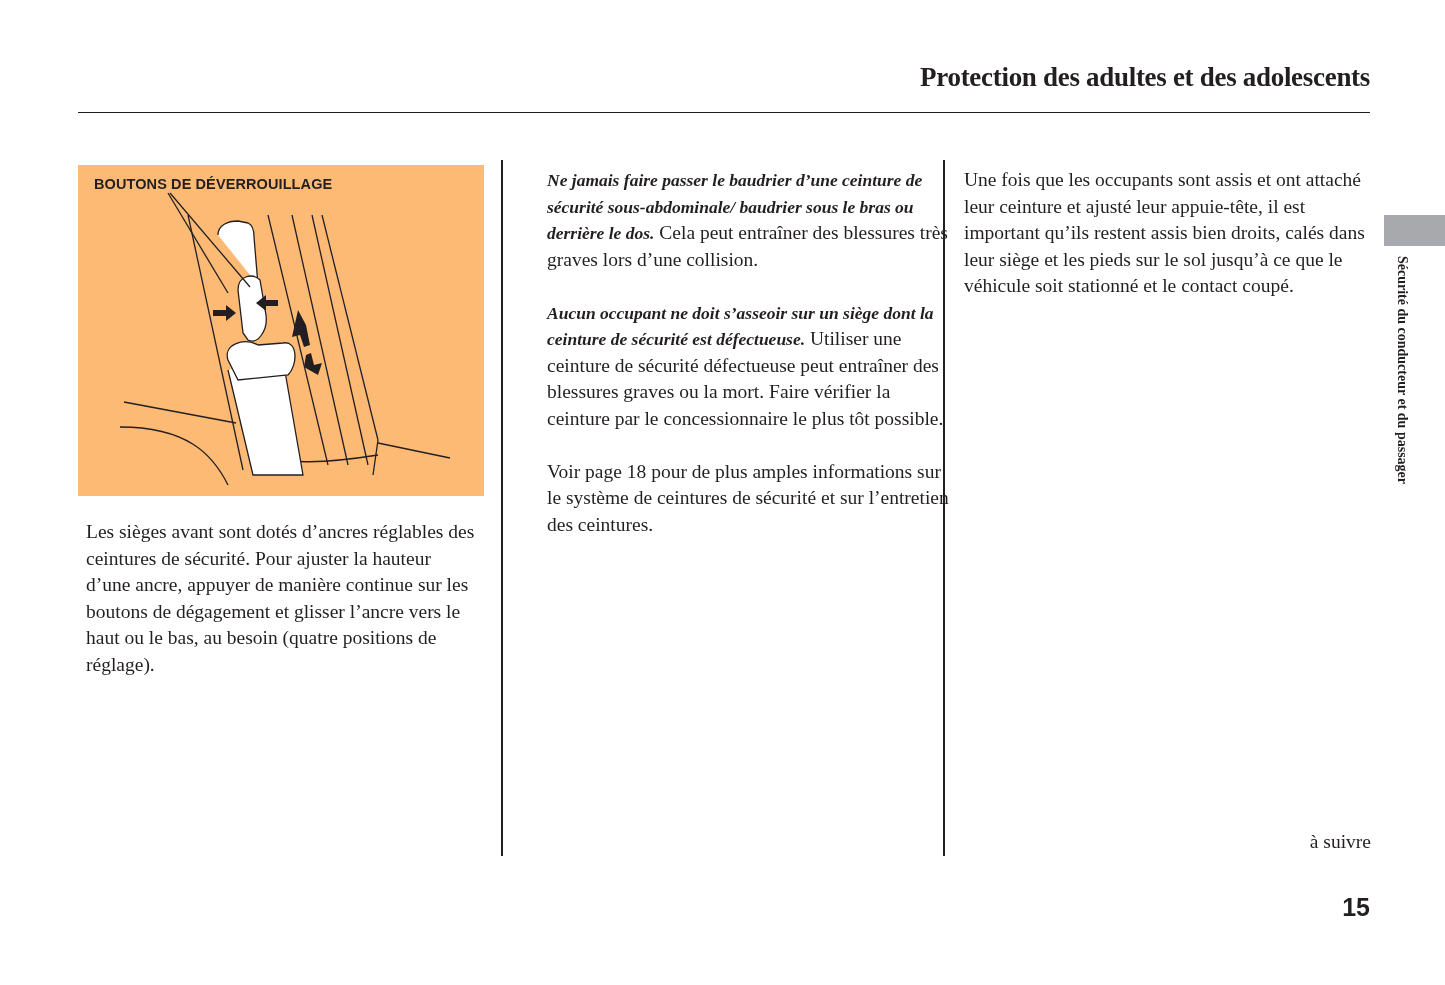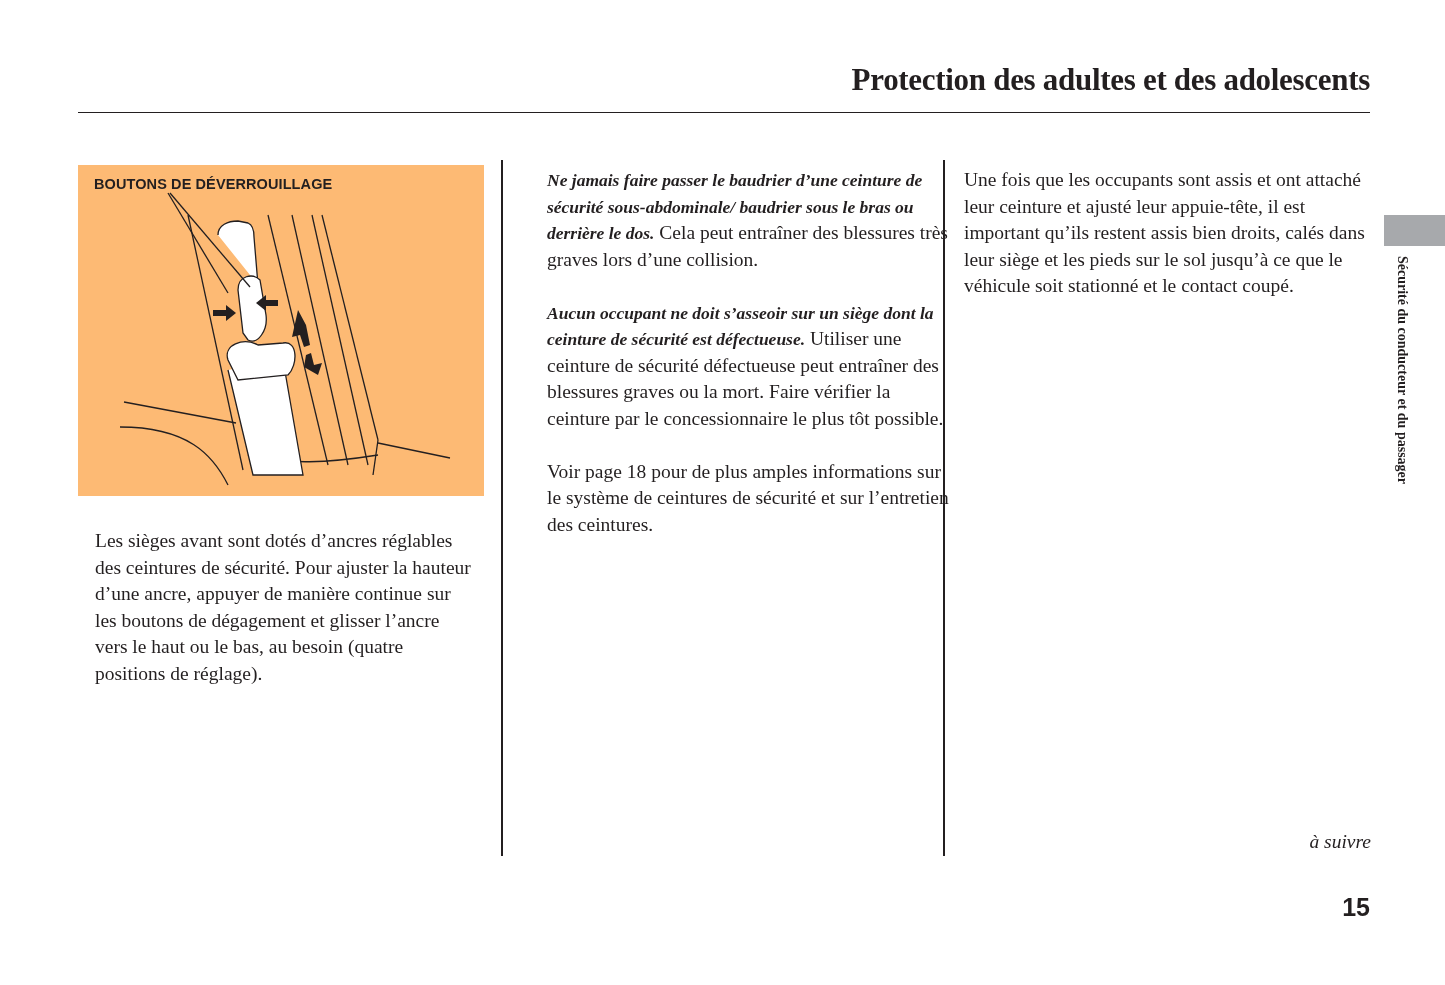--- a/index.html
+++ b/index.html
@@ -2,21 +2,21 @@
 <html><head>
 <meta charset="utf-8">
 <style>
   html, body { margin: 0; padding: 0; background: #ffffff; }
   body {
     width: 1445px; height: 985px; position: relative; overflow: hidden;
     font-family: "Liberation Serif", "DejaVu Serif", serif; color: #231f20;
   }
   .header-title {
     position: absolute; right: 75px; top: 62px;
-    font-size: 31px; font-weight: bold; letter-spacing: -0.3px; color: #231f20;
+    font-size: 27px; font-weight: bold; letter-spacing: -0.3px; color: #231f20;
     white-space: nowrap;
   }
   .header-rule {
     position: absolute; left: 78px; top: 112px; width: 1292px; height: 1px;
     background: #231f20;
   }
   .col-divider {
     position: absolute; top: 160px; width: 1.5px; height: 696px; background: #231f20;
   }
   .col { position: absolute; top: 167px; font-size: 19.5px; line-height: 26.5px; }
@@ -38,21 +38,21 @@
   .col1-text { position: absolute; left: 78px; top: 511px; width: 410px; font-size: 19.5px; line-height: 26.5px; }
   .side-tab {
     position: absolute; left: 1384px; top: 215px; width: 61px; height: 31px; background: #a7a9ac;
   }
   .side-label {
     position: absolute; left: 1388px; top: 256px; width: 22px; height: 292px;
     writing-mode: vertical-rl; font-weight: bold; font-size: 14px; color: #231f20;
     white-space: nowrap;
   }
   .continue-label {
-    position: absolute; right: 74px; top: 831px; font-style: italic; font-size: 19.5px; text-align: center;
+    position: absolute; right: 74px; top: 831px; font-size: 19.5px; text-align: center;
   }
   .page-number {
     position: absolute; right: 75px; top: 893px;
     font-family: "Liberation Sans", "DejaVu Sans", sans-serif; font-weight: bold; font-size: 25px;
   }
 </style>
 </head>
 <body>
 
 <div class="header-title">Protection des adultes et des adolescents</div>
@@ -92,21 +92,21 @@
       <polygon points="200,135 188,135 188,130 178,138 188,146 188,141 200,141"></polygon>
 
       <polygon points="228,160 220,145 214,172 222,170 226,182 232,180"></polygon>
       <polygon points="228,190 233,188 236,200 244,198 240,210 226,202"></polygon>
     </g>
   </svg>
   <div class="figure-label">BOUTONS DE DÉVERROUILLAGE</div>
 </div>
 
 <div class="col1-text">
-  <p style="margin:17px">Les sièges avant sont dotés d’ancres réglables des ceintures de sécurité. Pour ajuster la hauteur d’une ancre, appuyer de manière continue sur les boutons de dégagement et glisser l’ancre vers le haut ou le bas, au besoin (quatre positions de réglage).</p>
+  <p style="margin:8px">Les sièges avant sont dotés d’ancres réglables des ceintures de sécurité. Pour ajuster la hauteur d’une ancre, appuyer de manière continue sur les boutons de dégagement et glisser l’ancre vers le haut ou le bas, au besoin (quatre positions de réglage).</p>
 </div>
 
 <div class="col col2">
   <p><span class="bi">Ne jamais faire passer le baudrier d’une ceinture de sécurité sous-abdominale/ baudrier sous le bras ou derrière le dos.</span><span> Cela peut entraîner des blessures très graves lors d’une collision.</span></p>
   <p><span class="bi">Aucun occupant ne doit s’asseoir sur un siège dont la ceinture de sécurité est défectueuse.</span><span> Utiliser une ceinture de sécurité défectueuse peut entraîner des blessures graves ou la mort. Faire vérifier la ceinture par le concessionnaire le plus tôt possible.</span></p>
   <p>Voir page 18 pour de plus amples informations sur le système de ceintures de sécurité et sur l’entretien des ceintures.</p>
 </div>
 
 <div class="col col3">
   <p><span>Une fois que les occupants sont assis et ont attaché leur ceinture et ajusté leur appuie-tête, il est important qu’ils restent assis bien droits, calés dans leur siège et les pieds sur le sol jusqu’à ce que le véhicule soit stationné et le contact coupé.</span></p>

